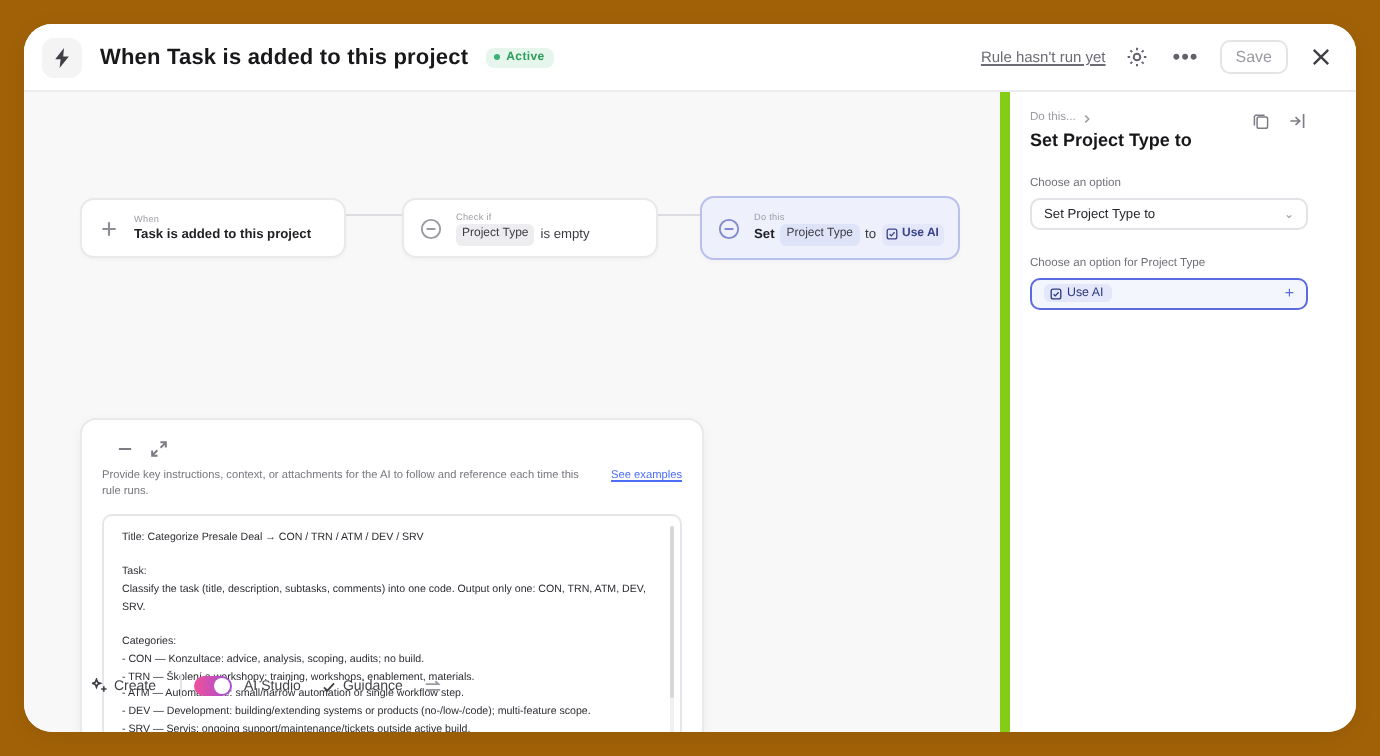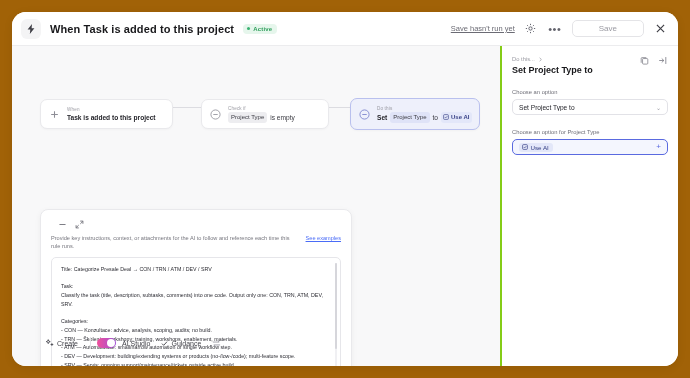--- a/index.html
+++ b/index.html
@@ -79,43 +79,43 @@
     flex: 0 0 auto;
   }
   .hdr-dots { font-size: 11px; color:#62626c; letter-spacing:.5px; line-height:8px; }
   .btn-save {
     margin-left: 9px;
     font-size: 8px;
     color: #9a9aa2;
     background: #fff;
     border: 1px solid #e4e4e7;
     border-radius: 5px;
-    padding: 3px 26px;
+    padding: 3px 7px;
     white-space: nowrap;
   }
   .btn-x { margin-left: 8px; }
 
   
   .body {
     flex: 1 1 auto;
     display: flex;
     min-height: 0;
   }
   .canvas {
     flex: 1 1 auto;
     position: relative;
     background: #f8f8f9;
     min-width: 0;
   }
   .rightpanel {
     width: 178px;
     flex: 0 0 178px;
     background: #ffffff;
-    border-left: 2px solid #84cc16;
-    padding: 9px 10px 0 10px;
+    border-left: 5px solid #84cc16;
+    padding: 9px 24px 0 10px;
   }
 
   
   .flow { position: absolute; left: 0; top: 46px; right: 0; height: 44px; display: flex; align-items: center; }
   .node {
     background: #fff;
     border: 1px solid #e9e9ec;
     border-radius: 7px;
     height: 30px;
     display: flex;
@@ -288,21 +288,21 @@
         <svg width="8" height="10" viewBox="0 0 8 10">
             <path d="M5 0 L0.6 5.6 H3.3 L2.8 10 L7.4 4.3 H4.6 Z" fill="#3f3f46"></path>
           </svg>
       </div>
       <div class="hdr-title">When Task is added to this project</div>
       <div class="badge-active">
         <span class="dot-green"></span>
         <span>Active</span>
       </div>
       <div class="hdr-spacer"></div>
-      <div class="hdr-link">Save hasn't run yet</div>
+      <div class="hdr-link">Rule hasn't run yet</div>
       <div class="hdr-ico">
         <svg width="11" height="11" viewBox="0 0 16 16" fill="none" stroke="#62626c" stroke-width="1.4">
           <circle cx="8" cy="8" r="2.4"></circle>
           <path d="M8 1.2v1.8M8 13v1.8M1.2 8h1.8M13 8h1.8M3.2 3.2l1.3 1.3M11.5 11.5l1.3 1.3M12.8 3.2l-1.3 1.3M4.5 11.5l-1.3 1.3"></path>
         </svg>
       </div>
       <div class="hdr-ico">
         <span class="hdr-dots">•••</span>
       </div>
       <div class="btn-save">Save</div>

